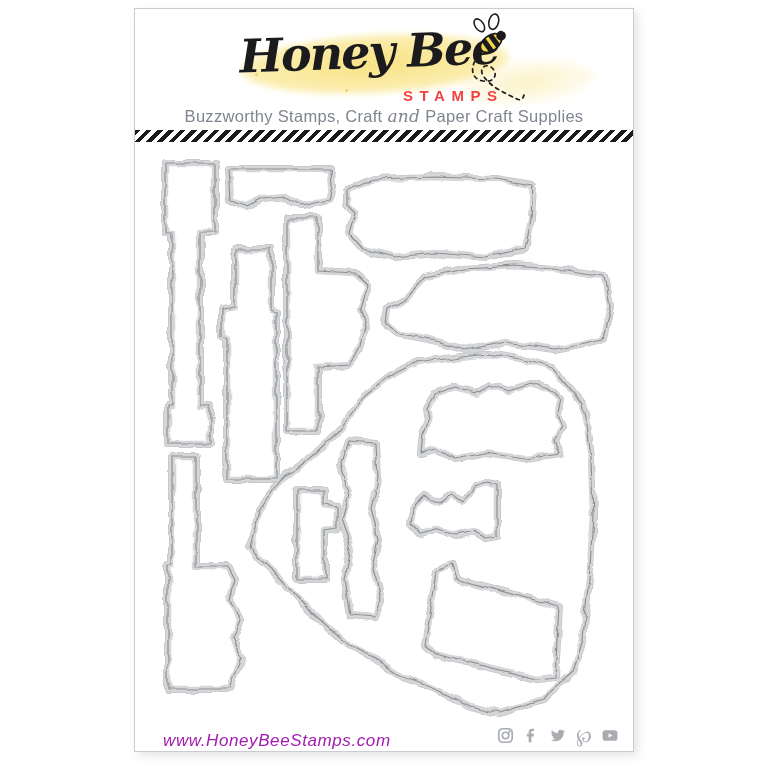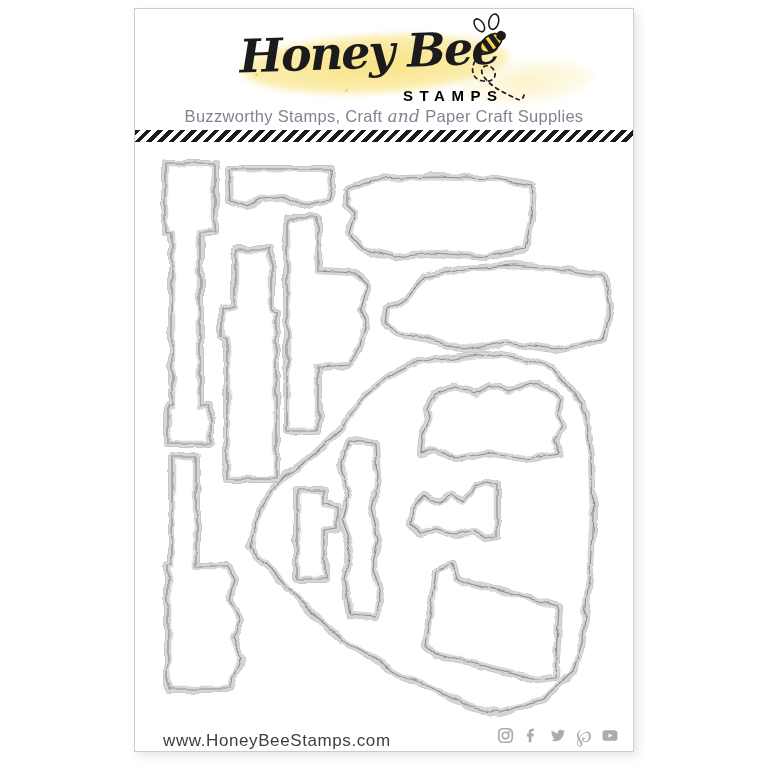--- a/index.html
+++ b/index.html
@@ -11,35 +11,35 @@
          background:radial-gradient(ellipse at 50% 50%, #f8e384 0%, #fbedae 62%, rgba(253,248,222,0) 100%);
          transform:rotate(-3deg);filter:blur(3px);}
   .swash-tail{position:absolute;left:325px;top:52px;width:135px;height:42px;border-radius:50%;
          background:radial-gradient(ellipse at 50% 50%, #faeaa2 0%, rgba(253,248,222,0) 95%);
          transform:rotate(-6deg);filter:blur(3px);opacity:.6;}
   .speck{position:absolute;width:3px;height:3px;border-radius:50%;background:#ecca54;opacity:.8;}
   .script-name{position:absolute;left:104px;top:16px;width:260px;text-align:center;
          font-family:"DejaVu Serif", serif;font-style:italic;font-weight:bold;font-size:46px;
          color:#1b1b1d;transform:rotate(-2deg);letter-spacing:-2px;white-space:nowrap;}
   .word-mark{position:absolute;left:268px;top:78px;font-size:15px;font-weight:600;
-         letter-spacing:6.5px;color:#000000;}
+         letter-spacing:6.5px;color:#ef4444;}
   .logo-svg{position:absolute;left:0;top:0;width:500px;height:140px;pointer-events:none;}
   
   .tagline{position:absolute;left:0;top:97px;width:100%;text-align:center;font-size:16.5px;
          color:#7f8590;letter-spacing:.3px;}
   .tagline .conj{font-family:"DejaVu Serif", serif;font-style:italic;font-size:17px;text-align:center;}
   .divider{position:absolute;left:0;top:121px;width:100%;height:12px;
          background:repeating-linear-gradient(135deg,#1b1b1d 0 4px,#ffffff 4px 8px);}
   
   .dies{position:absolute;left:0;top:0;width:500px;height:744px;}
   .rim {fill:none;stroke:#c3c4c6;stroke-width:8;  stroke-linejoin:round;stroke-linecap:round;}
   .band{fill:#ffffff;stroke:#d5d6d8;stroke-width:6.5;stroke-linejoin:round;stroke-linecap:round;}
   .cut {fill:none;stroke:#8e9093;stroke-width:1.2;stroke-linejoin:round;stroke-linecap:round;}
   
-  .site{position:absolute;left:28px;top:722px;font-size:17px;color:#404040;letter-spacing:.6px;}
+  .site{position:absolute;left:28px;top:722px;font-size:17px;color:#a21caf;letter-spacing:.6px;font-style:italic;}
   .social{position:absolute;left:362px;top:718px;display:flex;gap:9px;align-items:center;}
   .social svg{display:block;}
   .pin-glyph{font-family:"DejaVu Serif", serif;font-size:19px;color:#a9adb2;line-height:17px;}
 </style>
 </head>
 <body>
 
 <div class="card">
 
   <div class="swash"></div>

